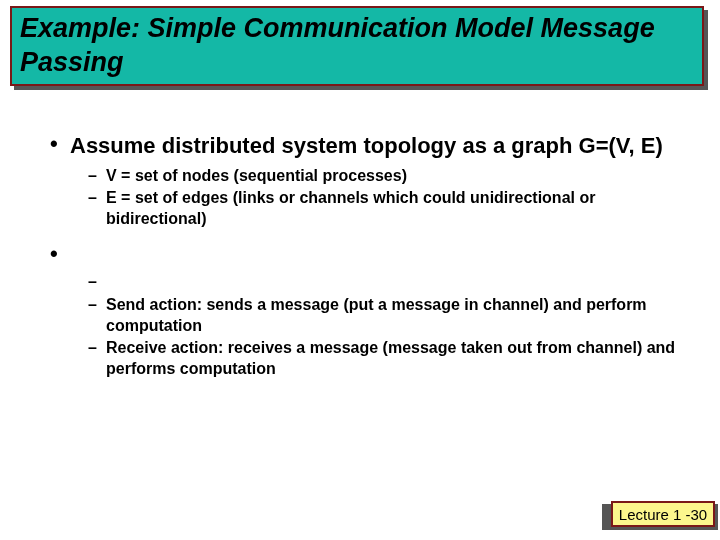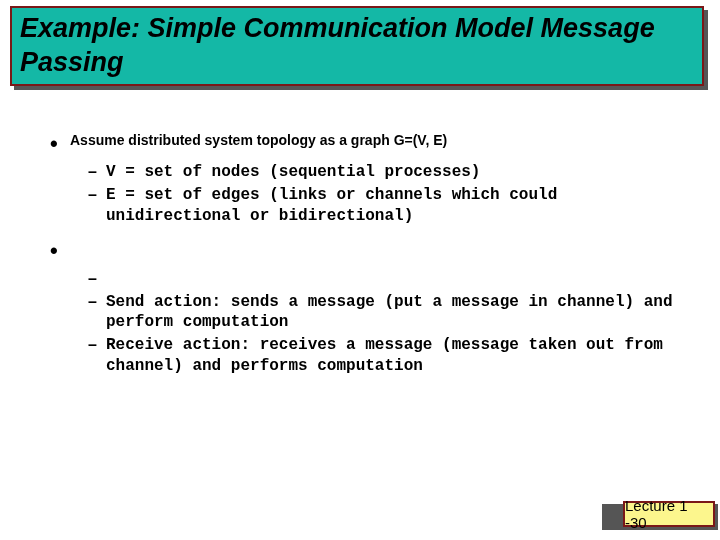--- a/index.html
+++ b/index.html
@@ -50,55 +50,54 @@
     margin-top: 12px;
     margin-bottom: 6px;
   }
   .bullet-l1 .dot {
     flex: 0 0 20px;
     font-size: 22px;
     line-height: 1.1;
     font-weight: bold;
   }
   .bullet-l1 .txt {
-    font-size: 14px;
+    font-size: 22px;
     font-weight: bold;
     line-height: 1.25;
   }
   .bullet-l2 {
     display: flex;
     margin-left: 38px;
     margin-top: 2px;
     margin-bottom: 2px;
   }
   .bullet-l2 .dash {
     flex: 0 0 18px;
     font-size: 16px;
     font-weight: bold;
     line-height: 1.3;
   }
   .bullet-l2 .txt {
     font-size: 16px;
     font-weight: bold;
     line-height: 1.3;
-    font-family: Liberation Mono, monospace;
   }
   .footer-shadow {
     position: absolute;
     right: 2px;
     bottom: 10px;
     width: 116px;
     height: 26px;
     background: #555555;
   }
   .footer-box {
     position: absolute;
     right: 5px;
     bottom: 13px;
-    width: 92px;
+    width: 104px;
     height: 26px;
     background: #fcf68d;
     border: 2px solid #7a1818;
     display: flex;
     align-items: center;
     justify-content: center;
   }
   .footer-text {
     font-size: 15px;
     color: #000000;

